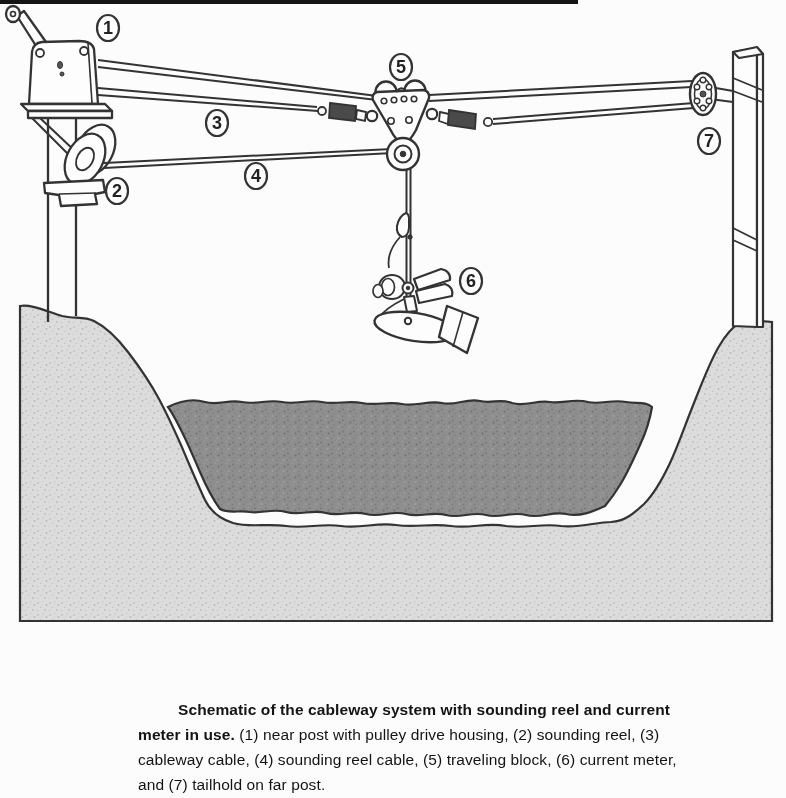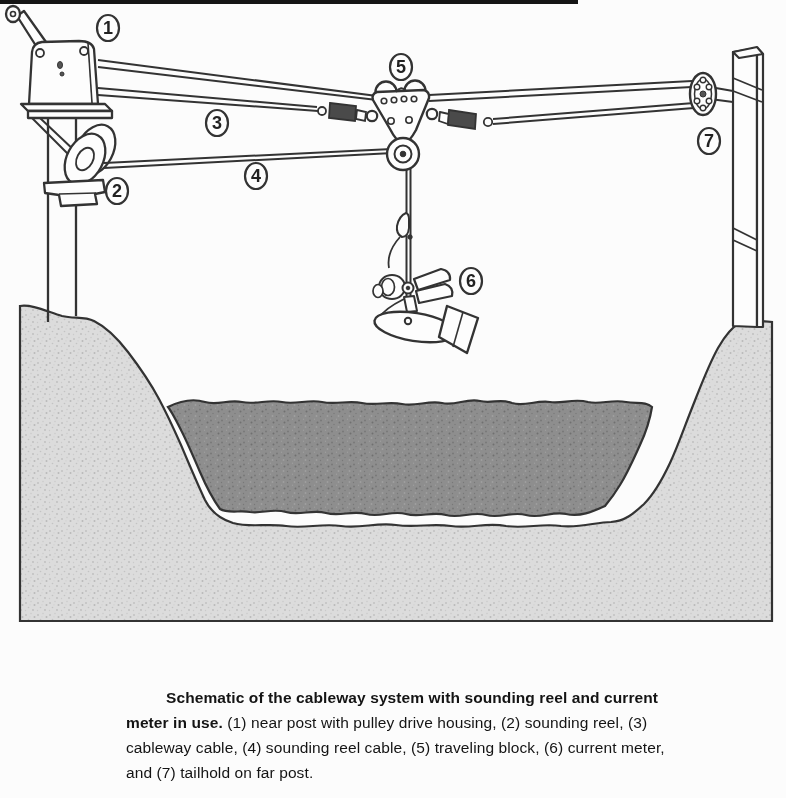--- a/index.html
+++ b/index.html
@@ -6,21 +6,21 @@
   .stage{
     position:relative;width:786px;height:798px;
     background:var(--background,#fcfcfc);
     overflow:hidden;
     font-family:"Liberation Sans",sans-serif;
   }
   .stage svg{position:absolute;left:0;top:0;display:block;}
   .caption{
     position:absolute;left:122px;top:681px;width:556px;
     font-size:15.5px;line-height:25px;color:var(--text,#141414);
-    text-indent:40px;letter-spacing:0.1px;margin:4px;
+    text-indent:40px;letter-spacing:0.1px;margin:16px;
   }
   .caption strong{font-weight:bold;}
   .lbl-text{
     font-family:"Liberation Sans",sans-serif;font-size:18px;font-weight:bold;
     fill:#222;text-anchor:middle;
   }
 </style>
 </head>
 <body>
 

